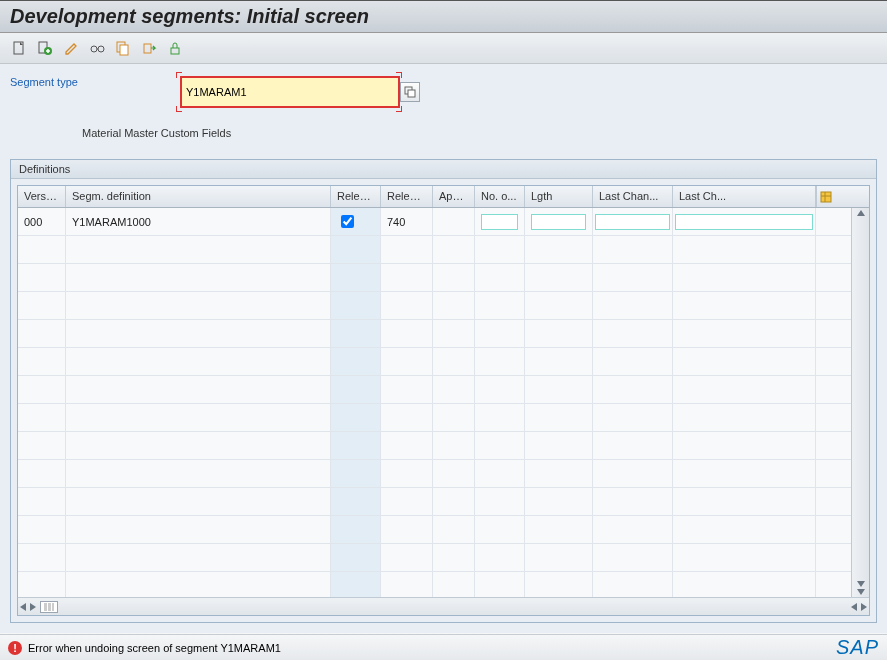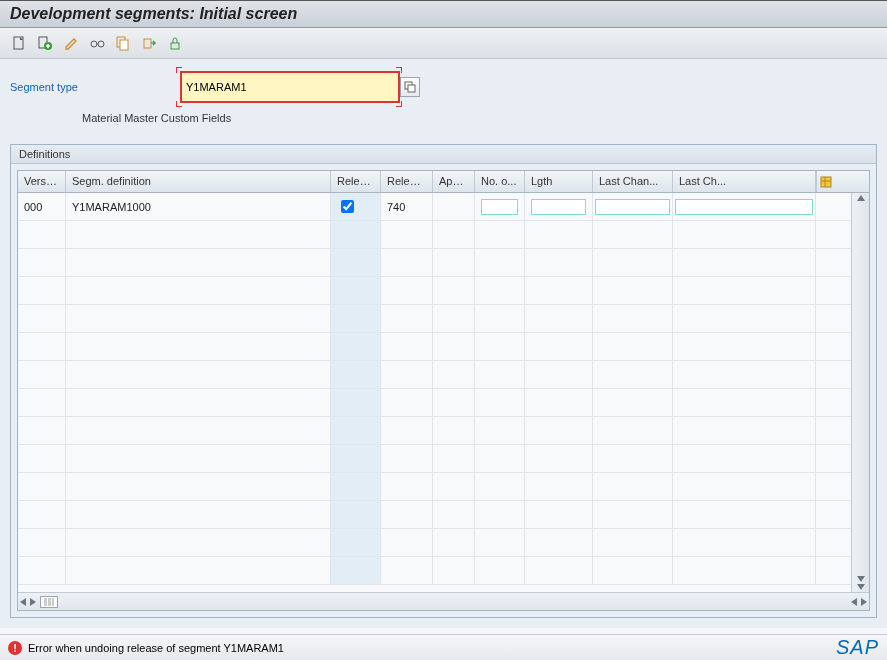--- a/index.html
+++ b/index.html
@@ -11,21 +11,21 @@
     width: 887px;
     height: 660px;
     overflow: hidden;
     position: relative;
   }
   .title-bar {
     background: linear-gradient(to bottom, #e0e4e8, #c8cfd6);
     border-top: 1px solid #555;
     border-bottom: 1px solid #999;
     padding: 4px 10px;
-    font-size: 16px;
+    font-size: 20px;
     font-style: italic;
     font-weight: bold;
     color: #222;
   }
   .toolbar {
     background: linear-gradient(to bottom, #eef1f4, #dce1e6);
     border-bottom: 1px solid #c0c6cc;
     padding: 4px 8px;
     display: flex;
     gap: 4px;
@@ -43,22 +43,22 @@
   }
   .content {
     background: #e8eef4;
     padding: 12px 10px 10px 10px;
     height: calc(100% - 65px - 26px);
     display: flex;
     flex-direction: column;
   }
   .field-row {
     display: flex;
-    align-items: center;
-    margin-bottom: 6px;
+    align-items: flex-start;
+    margin-bottom: 16px;
   }
   .field-label {
     color: #1a5fb4;
     width: 170px;
   }
   .field-input-wrap {
     display: flex;
     align-items: center;
     position: relative;
   }
@@ -549,16 +549,16 @@
         </div>
       </div>
     </div>
   </div>
 
 </div>
 
 <div class="status-bar">
   <div class="status-left">
     <div class="err-icon">!</div>
-    <span>Error when undoing release of segment Y1MARAM1</span>
+    <span>Error when undoing screen of segment Y1MARAM1</span>
   </div>
   <div class="sap-logo">SAP</div>
 </div>
 
 </body></html>

